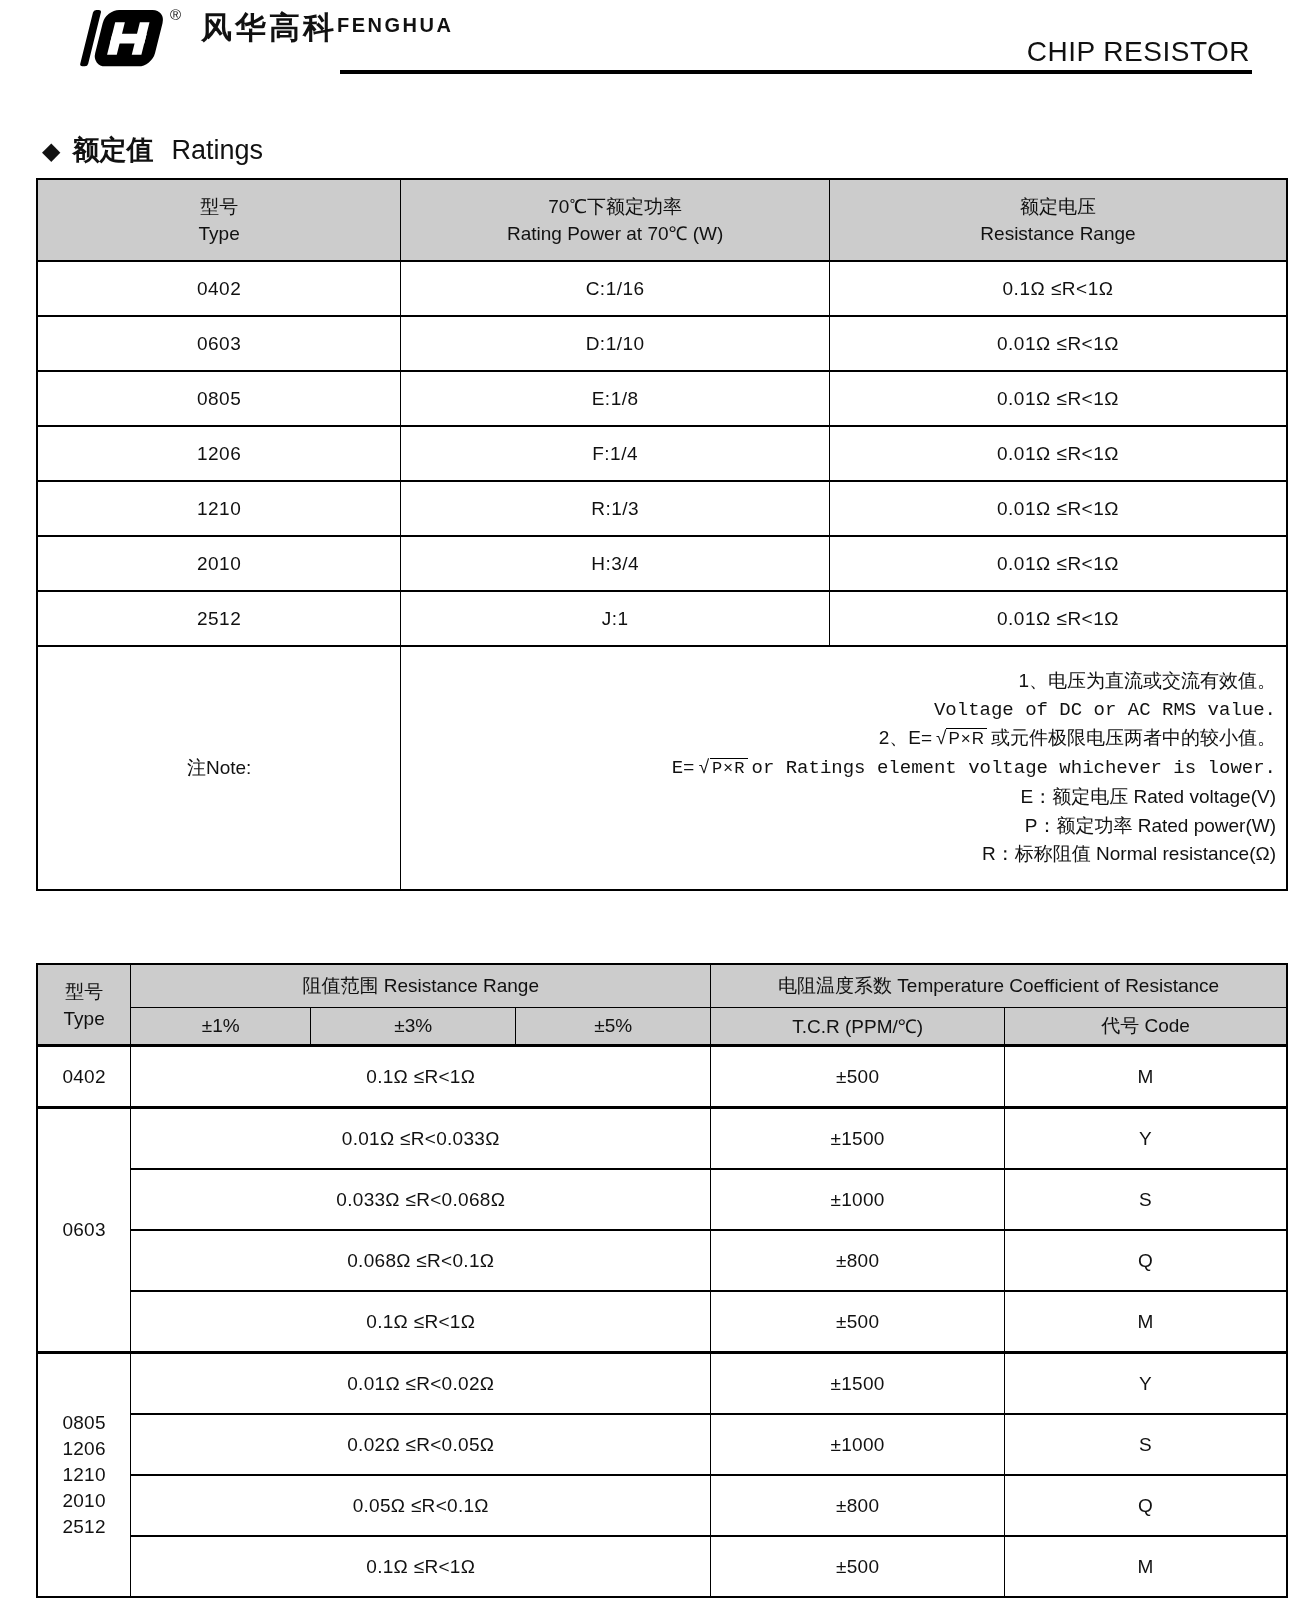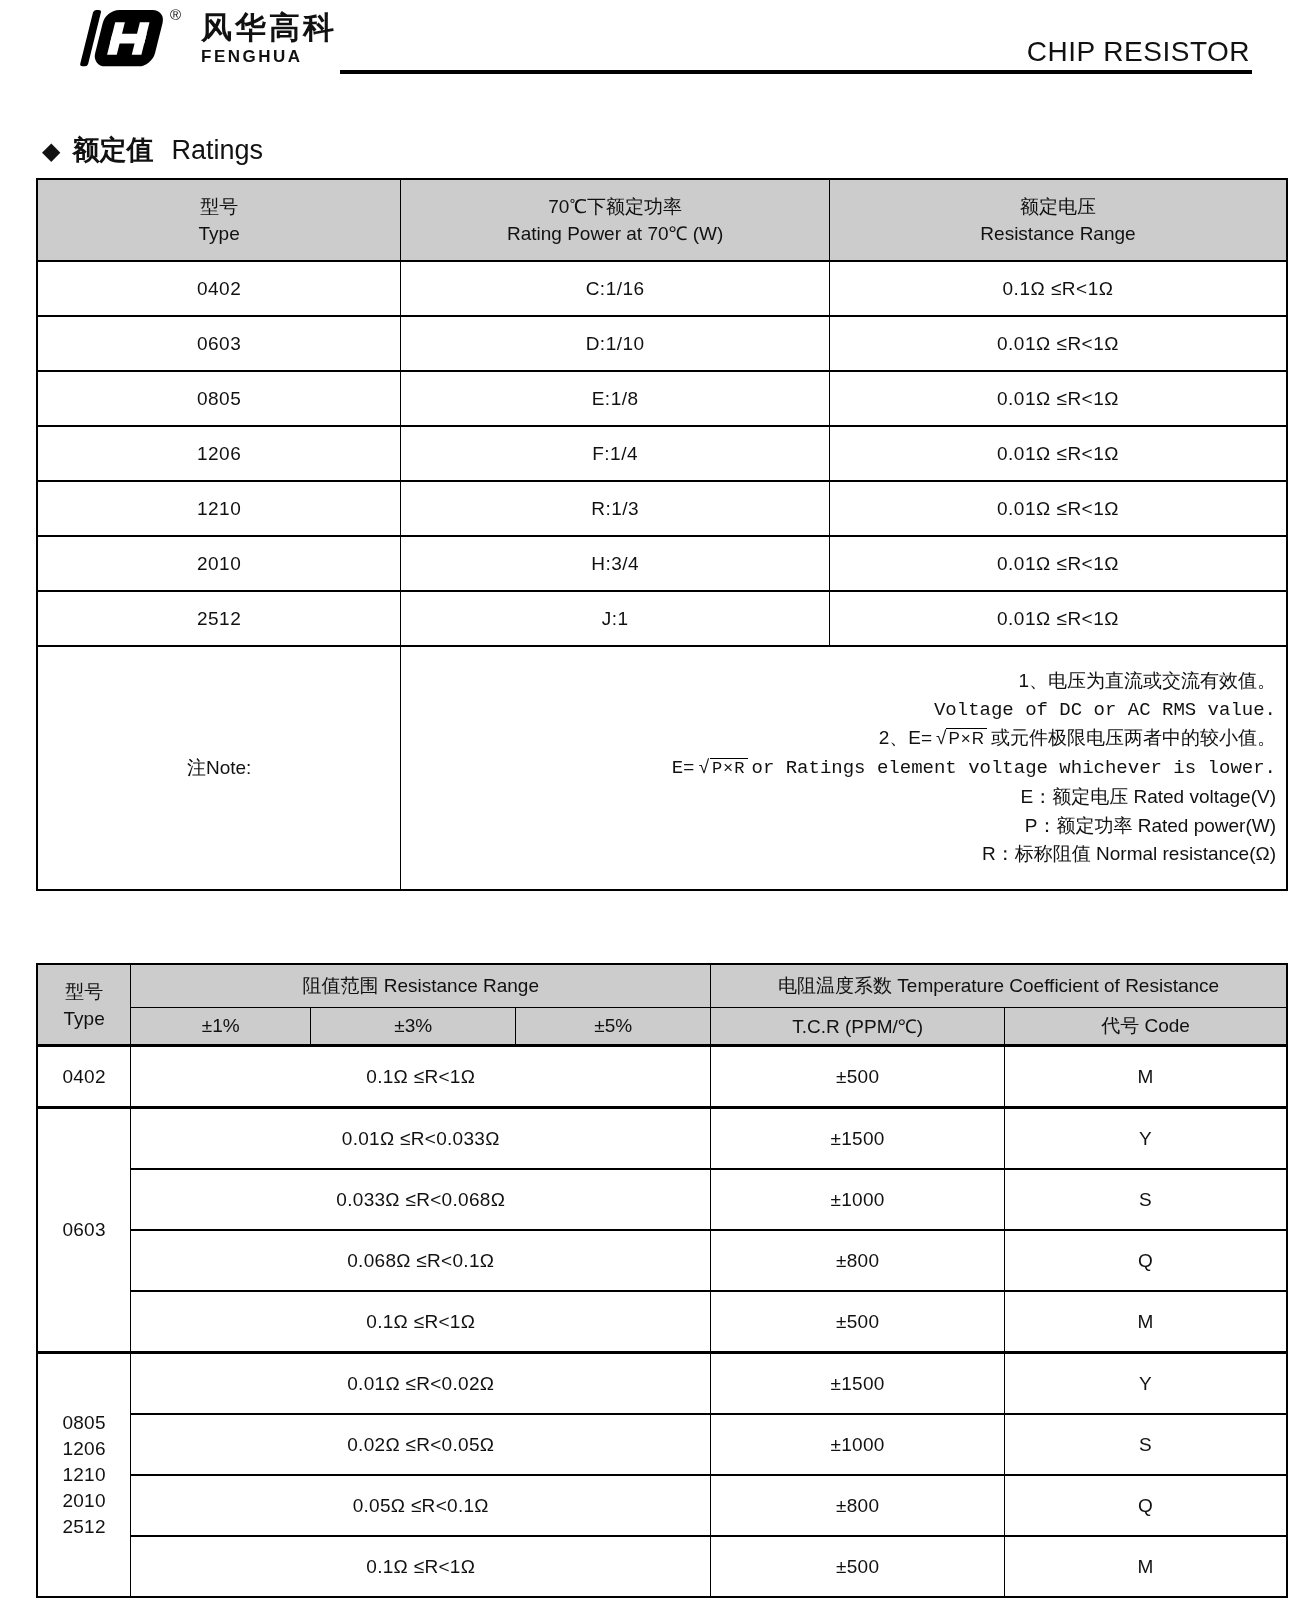--- a/index.html
+++ b/index.html
@@ -9,23 +9,23 @@
     background:#fff;
     font-family:"Liberation Sans", sans-serif;
     color:#111;
     overflow:hidden;
   }
   
   .doc-header{position:relative;height:76px;}
   .logo-wrap{position:absolute;left:80px;top:8px;display:flex;align-items:flex-start;}
   .logo-mark{display:block;}
   .logo-reg{font-size:15px;line-height:14px;margin:0 6px 0 2px;}
-  .logo-text{display:flex;flex-direction:column;margin-left:14px;margin-top:4px;}
+  .logo-text{display:flex;flex-direction:row;margin-left:14px;margin-top:4px;}
   .logo-cn{font-size:31px;font-weight:bold;letter-spacing:3px;line-height:32px;}
-  .logo-en{font-size:17px;font-weight:bold;letter-spacing:2.5px;line-height:26px;}
+  .logo-en{font-size:20px;font-weight:bold;letter-spacing:2.5px;line-height:26px;}
   .doc-title{
     position:absolute;right:62px;top:36px;
     font-size:28px;letter-spacing:0.5px;
   }
   .header-rule{
     position:absolute;left:340px;right:60px;top:70px;
     height:4px;background:#000;
   }
   
   .section-title{

